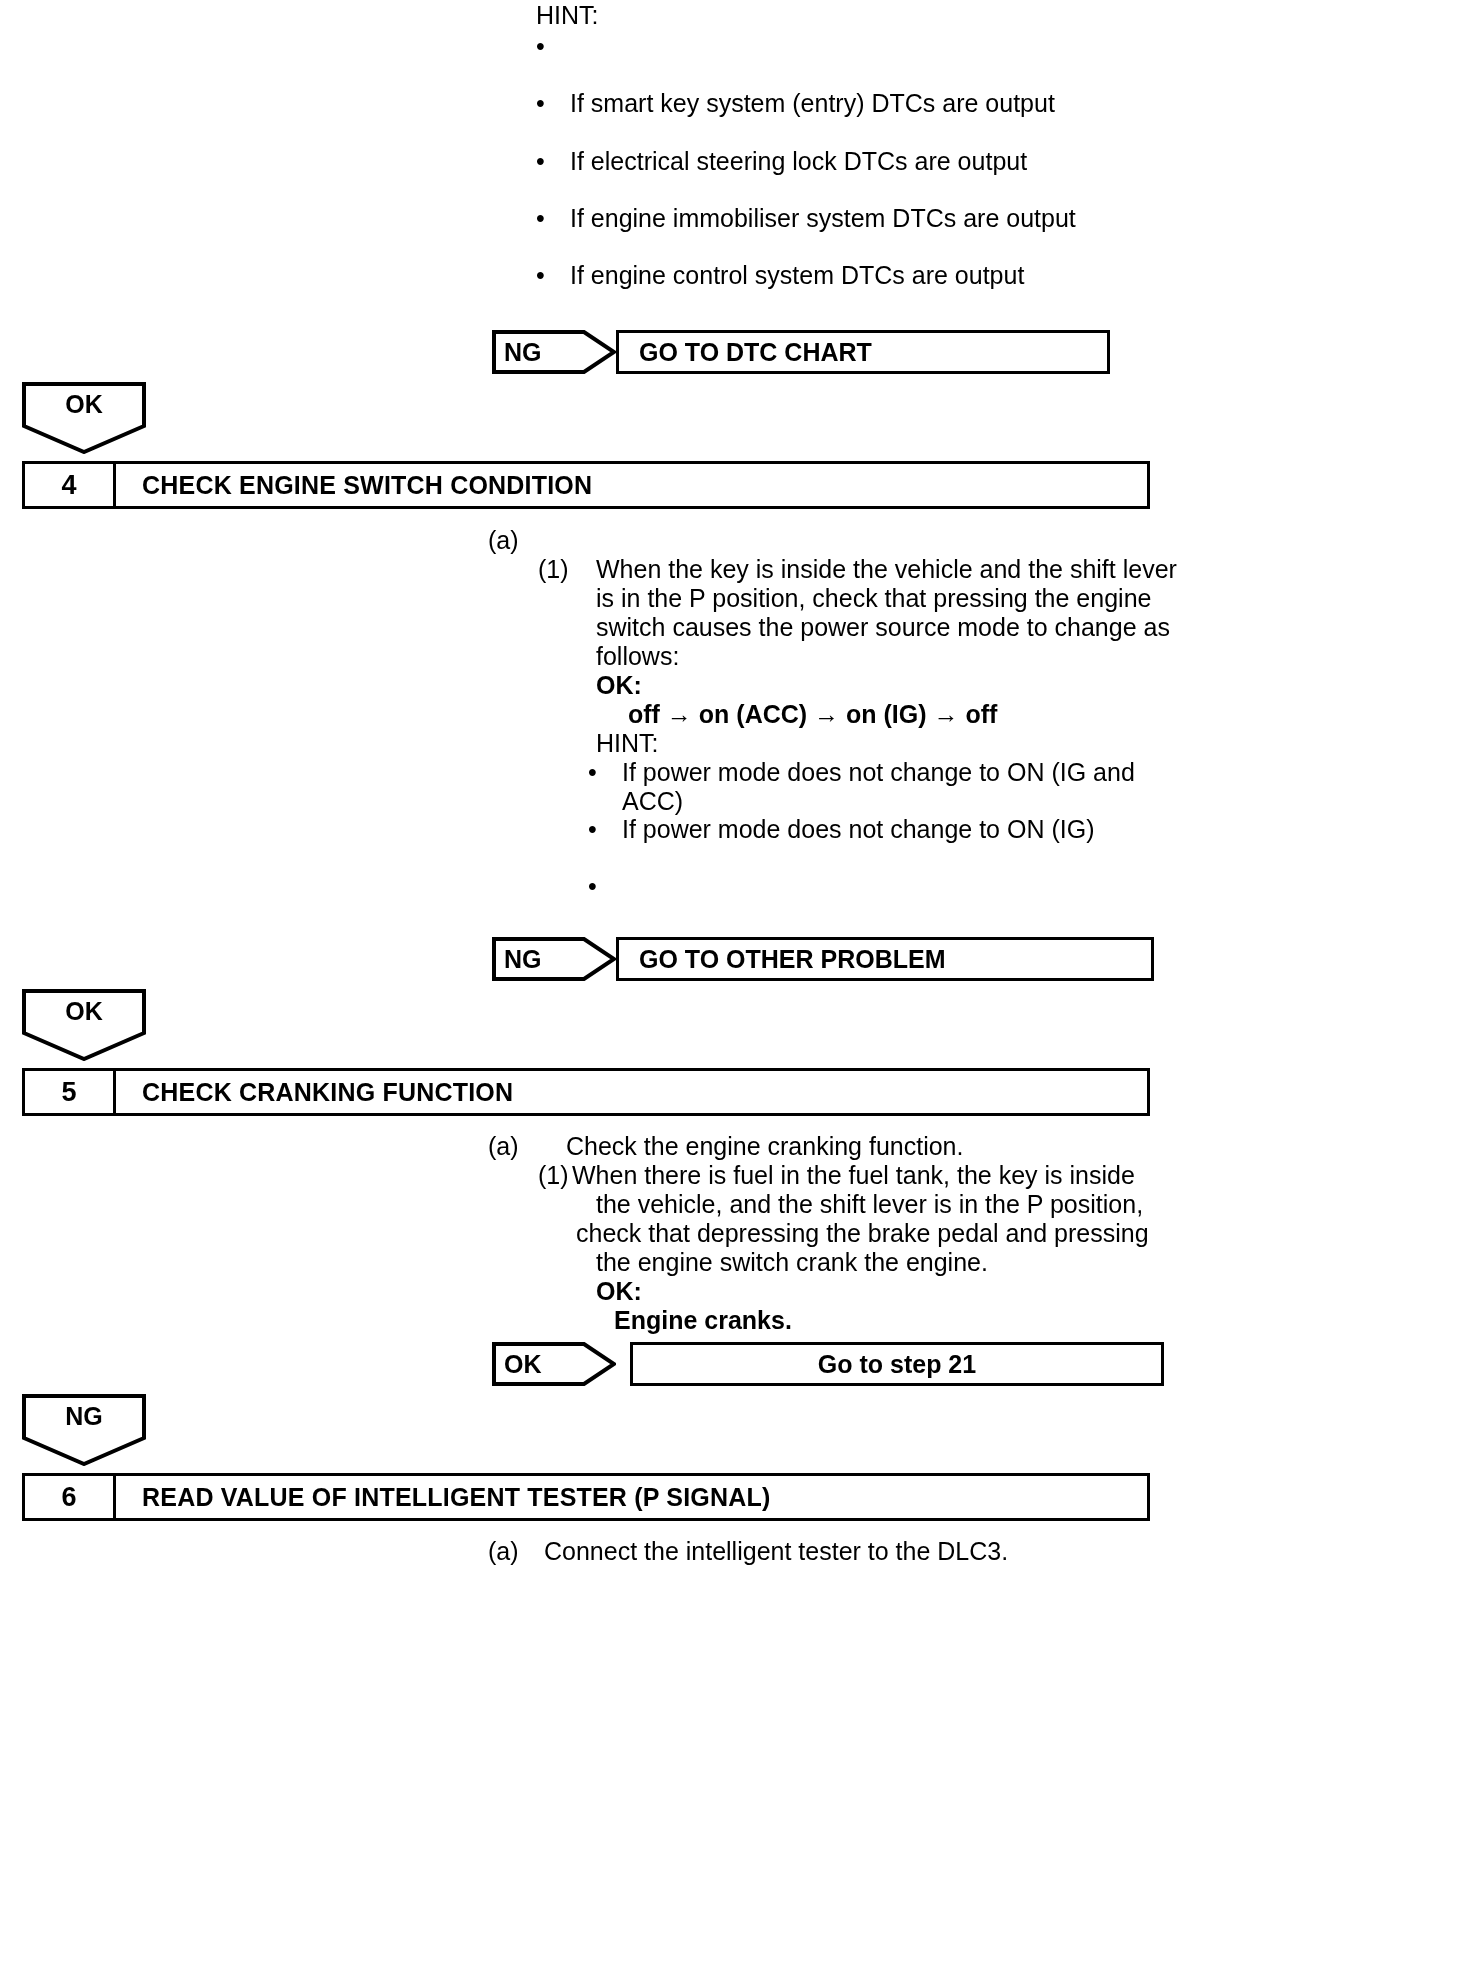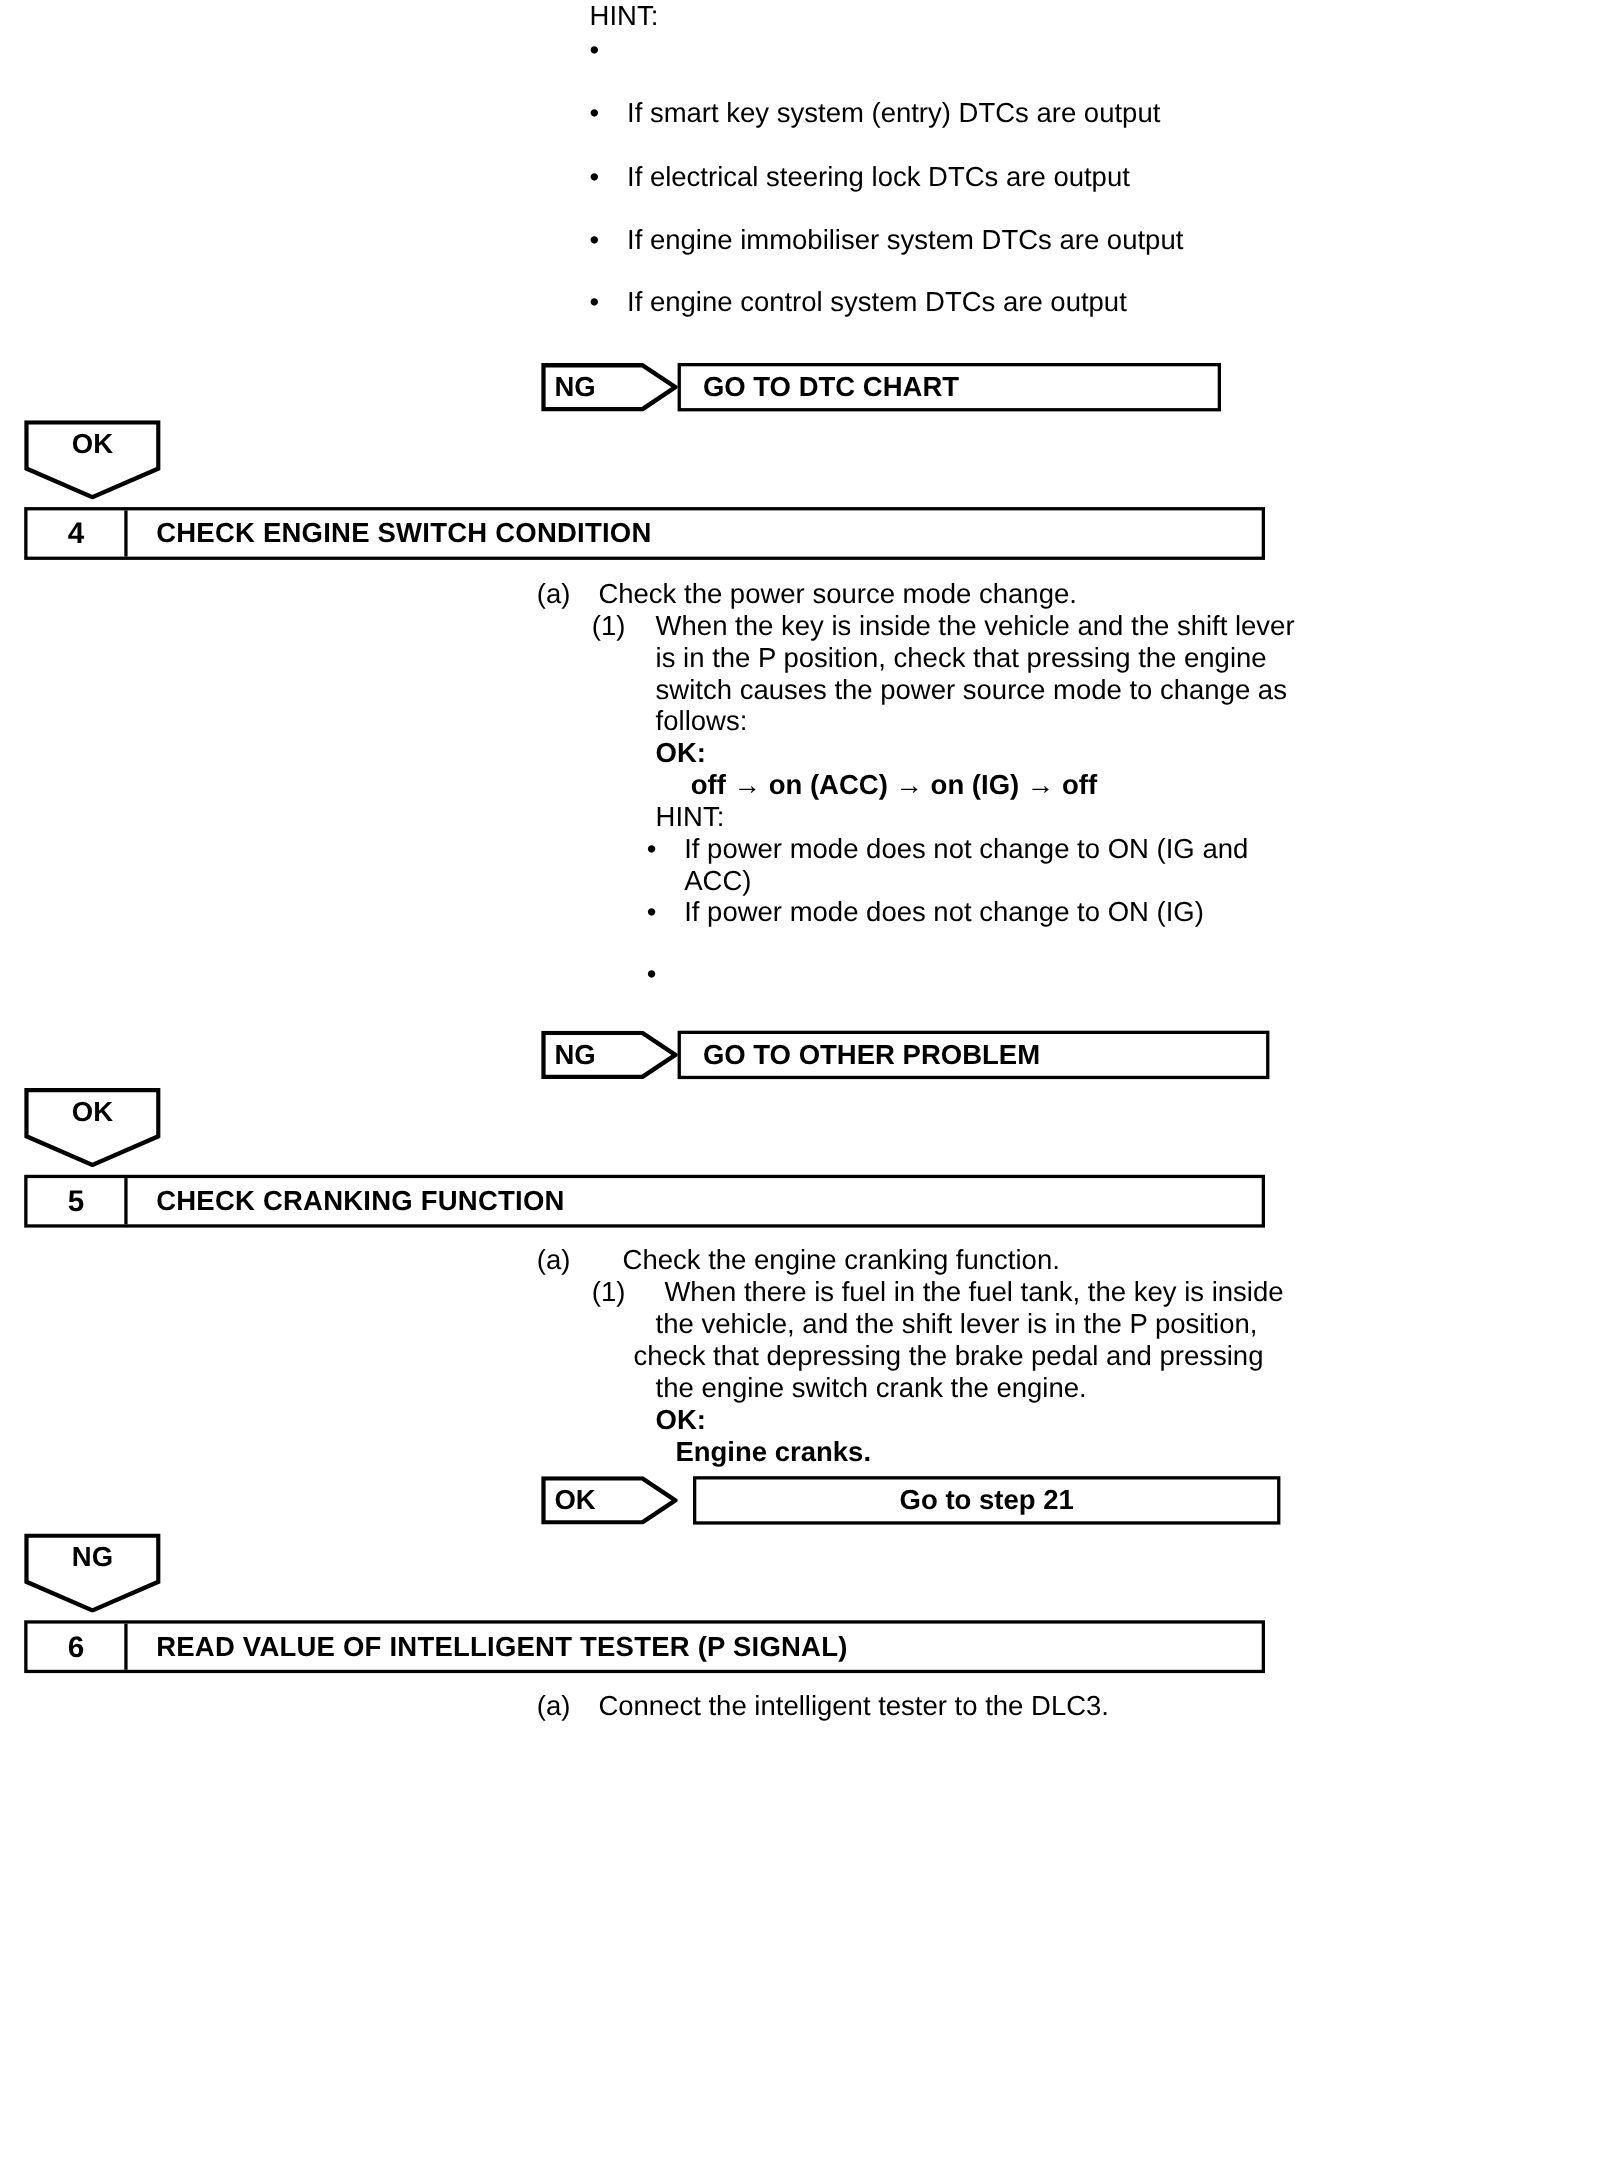--- a/index.html
+++ b/index.html
@@ -185,21 +185,20 @@
     </svg>
     <span class="dlabel">OK</span>
   </div>
 
   <div class="stepbar" style="left:22px; top:461px; width:1128px;">
     <div class="num">4</div>
     <div class="title">CHECK ENGINE SWITCH CONDITION</div>
   </div>
 
   <div class="txt" style="left:488px; top:525px;">(a)</div>
-  <div class="txt" style="left:544px; top:525px;">Check the power source mode change.</div>
 
   <div class="txt" style="left:538px; top:554px;">(1)</div>
   <div class="txt" style="left:596px; top:554px;">When the key is inside the vehicle and the shift lever</div>
   <div class="txt" style="left:596px; top:583px;">is in the P position, check that pressing the engine</div>
   <div class="txt" style="left:596px; top:612px;">switch causes the power source mode to change as</div>
   <div class="txt" style="left:596px; top:641px;">follows:</div>
 
   <div class="txt bold" style="left:596px; top:670px;">OK:</div>
   <div class="txt bold" style="left:628px; top:699px;">off → on (ACC) → on (IG) → off</div>
 
@@ -239,21 +238,21 @@
 
   <div class="stepbar" style="left:22px; top:1068px; width:1128px;">
     <div class="num">5</div>
     <div class="title">CHECK CRANKING FUNCTION</div>
   </div>
 
   <div class="txt" style="left:488px; top:1131px;">(a)</div>
   <div class="txt" style="left:566px; top:1131px;">Check the engine cranking function.</div>
 
   <div class="txt" style="left:538px; top:1160px;">(1)</div>
-  <div class="txt" style="left:604px; top:1160px;">When there is fuel in the fuel tank, the key is inside</div>
+  <div class="txt" style="left:572px; top:1160px;">When there is fuel in the fuel tank, the key is inside</div>
   <div class="txt" style="left:596px; top:1189px;text-align:right;">the vehicle, and the shift lever is in the P position,</div>
   <div class="txt" style="left:576px; top:1218px;">check that depressing the brake pedal and pressing</div>
   <div class="txt" style="left:596px; top:1247px;">the engine switch crank the engine.</div>
 
   <div class="txt bold" style="left:596px; top:1276px;">OK:</div>
   <div class="txt bold" style="left:614px; top:1305px;">Engine cranks.</div>
 
   <div class="resultrow" style="left:492px; top:1342px;">
     <div class="tagarrow">
       <svg width="124" height="44" viewBox="0 0 124 44" aria-hidden="true">

